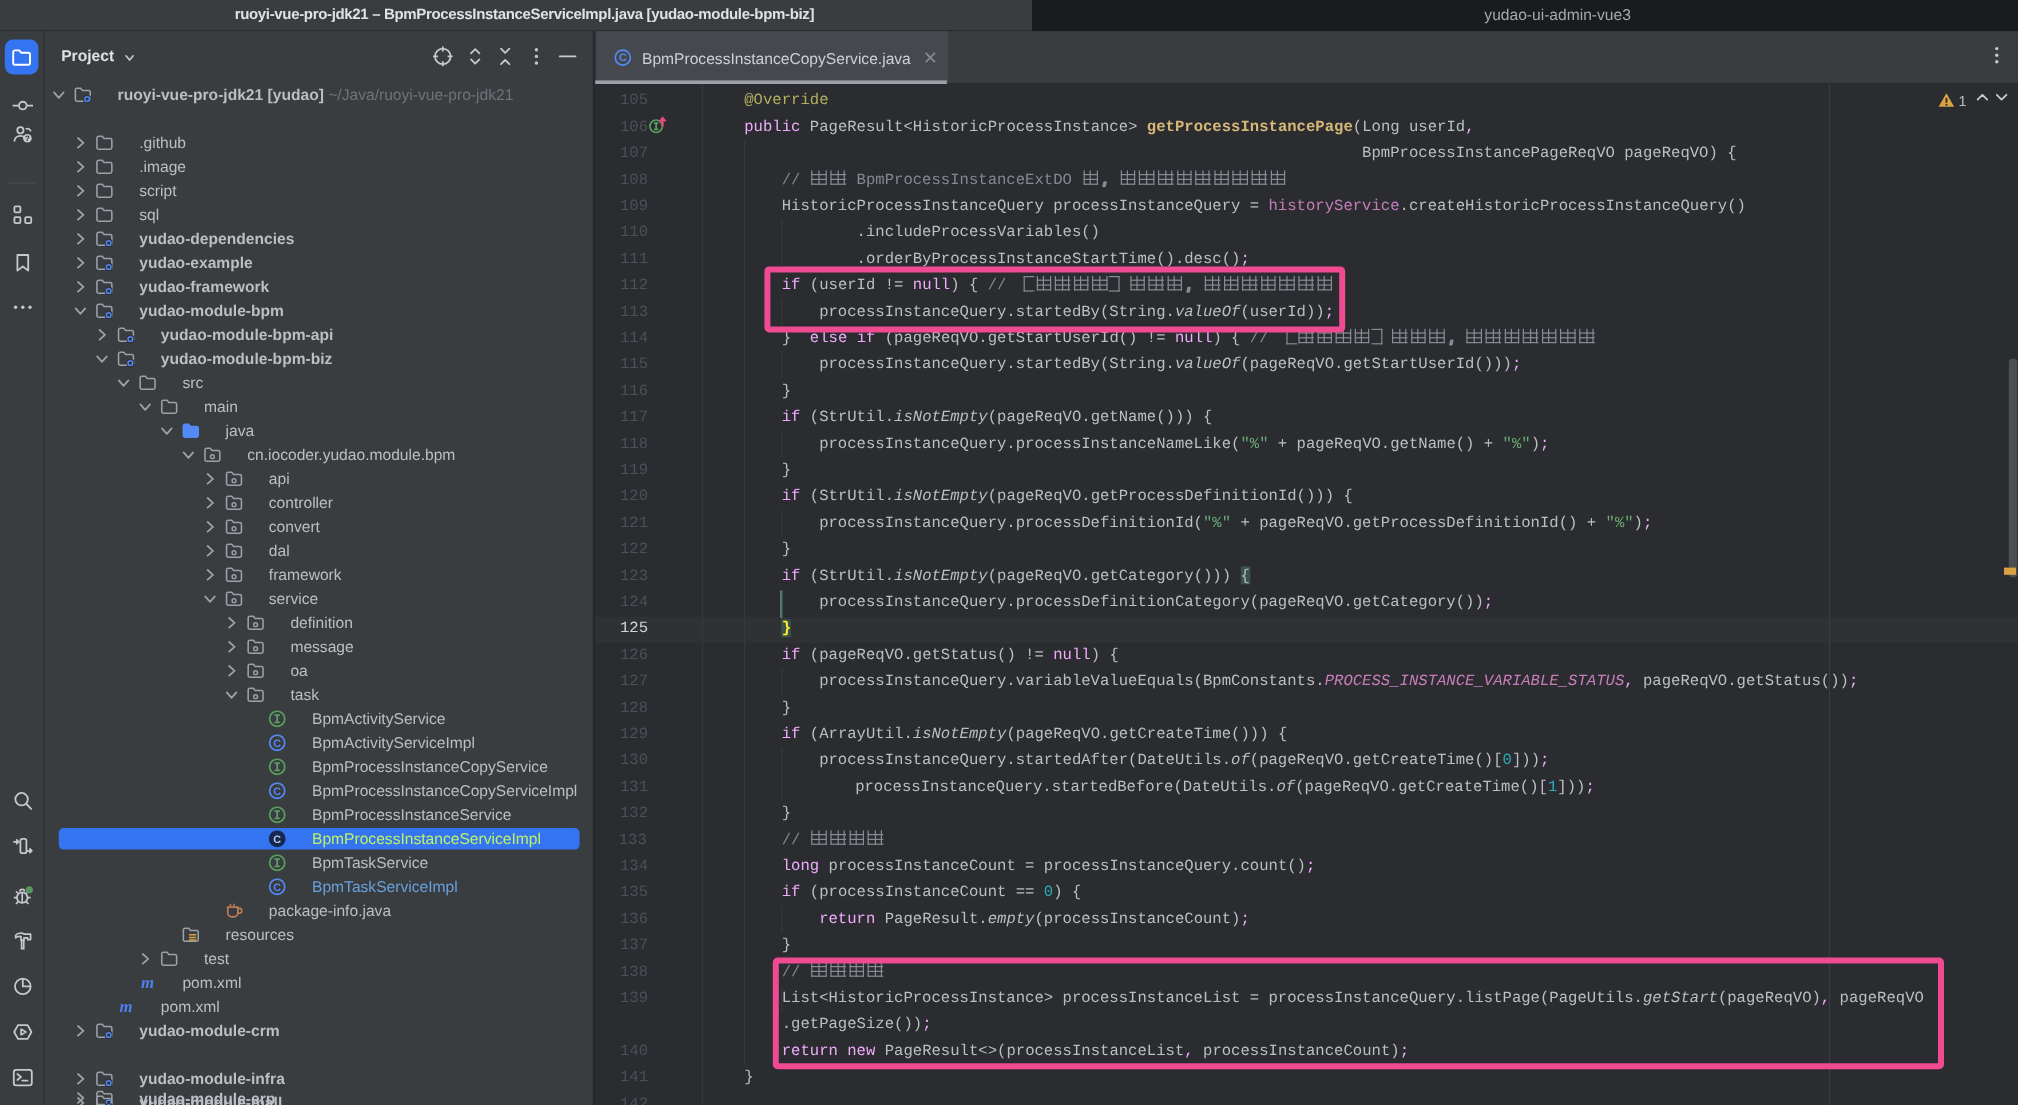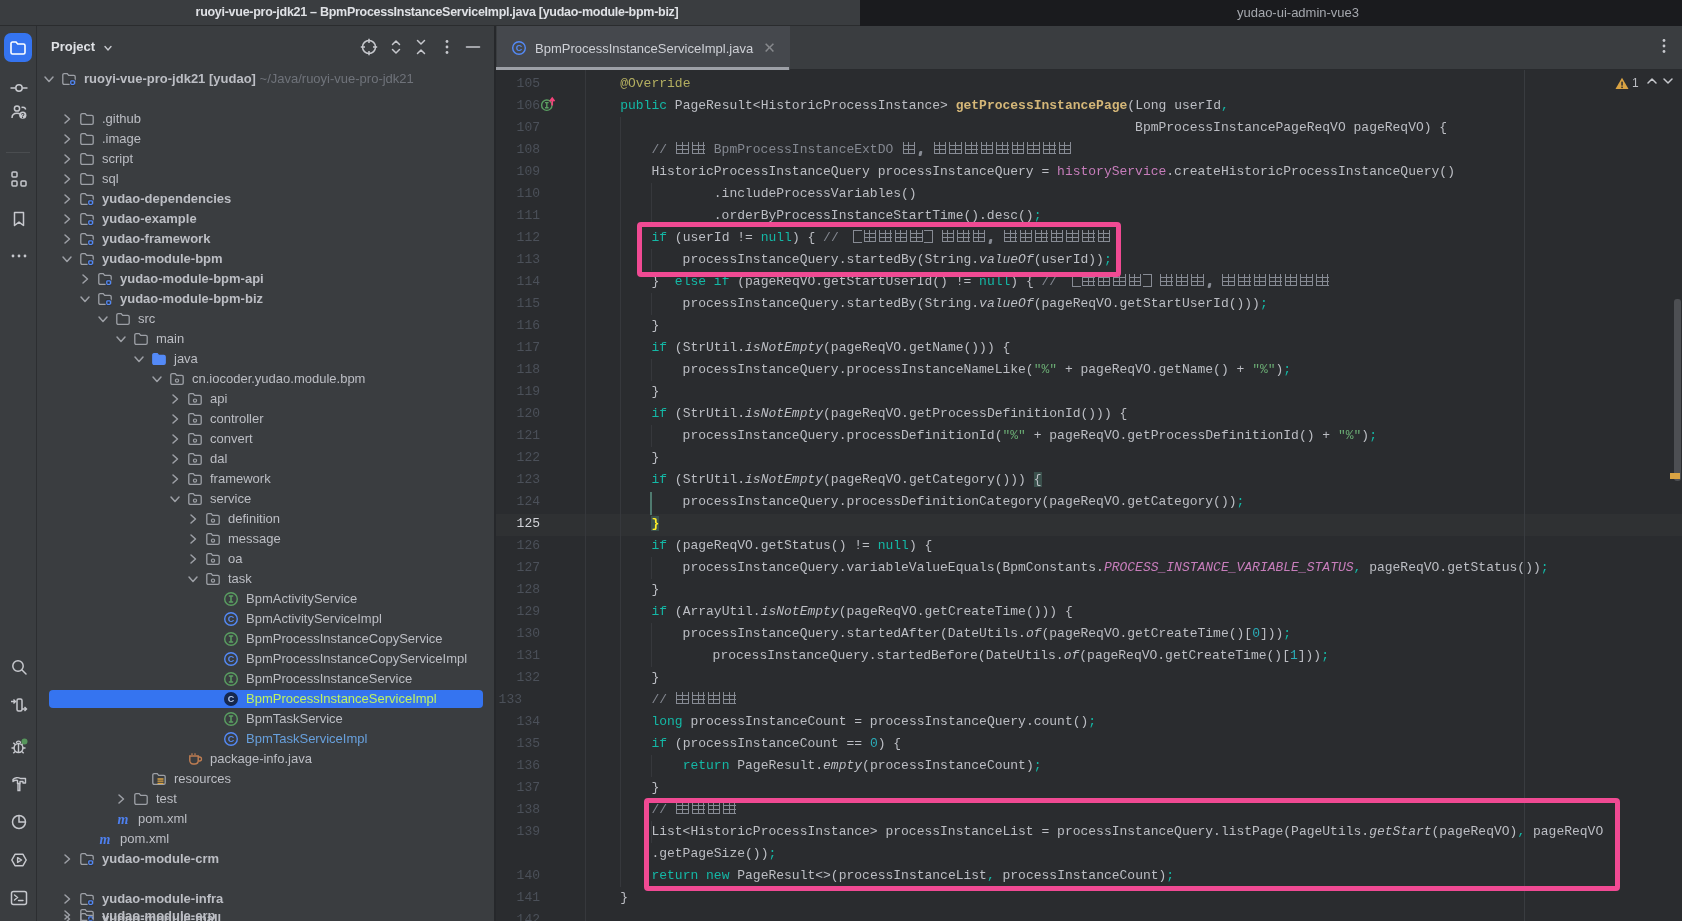--- a/index.html
+++ b/index.html
@@ -15,37 +15,37 @@
 
 #ppanel{position:absolute;left:37px;top:26px;width:459px;height:895px;background:#3a3d40;border-right:2px solid #26282b}
 #phead{position:absolute;left:0;top:0;width:458px;height:42px}
 .ptitle{position:absolute;left:14px;top:13px;color:#dfe1e5;font-size:13px;font-weight:700}
 .hic{position:absolute;top:9px;width:24px;height:24px;display:flex;align-items:center;justify-content:center}
 #ptree{position:absolute;left:0;top:42px;width:458px;height:853px;overflow:hidden}
 .trow{position:absolute;left:0;width:458px;height:20px;display:flex;align-items:center;font-size:13px;color:#bcbec4;white-space:pre;z-index:0}
 .trow .sp{flex:0 0 auto}
 .chev{flex:0 0 16px;height:16px;display:flex;align-items:center;justify-content:center}
 .tico{flex:0 0 16px;height:16px;margin-left:4px;display:flex;align-items:center;justify-content:center}
-.tlab{margin-left:7px}
+.tlab{margin-left:21px}
 .b{font-weight:700}
 .gray{color:#6f737a;font-weight:400}
 .sel{position:absolute;left:12px;top:1px;width:434px;height:18px;background:#3574f0;border-radius:4px;z-index:-1}
 .bluef{color:#68a0dc}
 
 #editor{position:absolute;left:496px;top:26px;width:1186px;height:895px;background:#2a2c2f}
 #tabstrip{position:absolute;left:0;top:0;width:1186px;height:44px;background:#3a3d40;border-bottom:1px solid #292b2e}
 #tab1{position:absolute;left:1px;top:0;width:293px;height:44px;background:#45484d;display:flex;align-items:center}
 #tabunder{position:absolute;left:0;top:41px;width:293px;height:3px;background:#9da0a7}
 #tab1 .tname{color:#ced0d6;font-size:13px;margin-left:8px}
 #tab1 .tclose{color:#87898d;font-size:15px;margin-left:10px}
 .caretrow{position:absolute;left:0;top:488px;width:1186px;height:22px;background:#2f3133}
 .lnum{position:absolute;left:0;width:43px;text-align:right;font-family:"Liberation Mono",monospace;font-size:13px;line-height:22px;color:#4b5059}
 .lnum.cur{color:#d0d2d7}
 .crow{position:absolute;left:92px;white-space:pre;font-family:"Liberation Mono",monospace;font-size:13px;line-height:22px;color:#bcbec4}
-.kw{color:#14b8a6}.ann{color:#b3ae60}.mth{color:#d5b778;font-weight:700}.fld{color:#c77dbb}
+.kw{color:#f0abfc}.ann{color:#b3ae60}.mth{color:#d5b778;font-weight:700}.fld{color:#c77dbb}
 .cst{color:#c77dbb;font-style:italic}.stc{font-style:italic}.str{color:#6aab73}.num{color:#2aacb8}
 .cmt{color:#848891}
 .cj{display:inline-block;width:12.6px;height:12px;margin:0 1.5px;vertical-align:-1px;
 background:
  linear-gradient(#878b94,#878b94) 50% 0/1.3px 100% no-repeat,
  linear-gradient(#878b94,#878b94) 0 3px/100% 1.3px no-repeat,
  linear-gradient(#878b94,#878b94) 0 7px/100% 1.3px no-repeat,
  linear-gradient(#878b94,#878b94) 0 100%/100% 1.3px no-repeat,
  linear-gradient(#878b94,#878b94) 0 0/1.3px 100% no-repeat,
  linear-gradient(#878b94,#878b94) 100% 0/1.3px 100% no-repeat}
@@ -421,21 +421,21 @@
 <div id="editor">
 <div class="caretrow" style="top:488px;height:22px"></div>
 <div id="tabstrip"></div>
 <div id="tab1">
         <span style="margin-left:14px;display:flex">
           <svg width="16" height="16" viewBox="0 0 16 16" fill="none">
             <circle cx="8" cy="8" r="6.3" stroke="#548af7" stroke-width="1.4" fill="none"></circle>
             <text x="8" y="11.2" font-family="Liberation Sans" font-size="9" font-weight="bold" fill="#548af7" text-anchor="middle">C</text>
           </svg>
         </span>
-        <span class="tname">BpmProcessInstanceServiceImpl.java</span>
+        <span class="tname">BpmProcessInstanceCopyService.java</span>
         <span class="tclose">✕</span>
       </div>
 <div id="tabunder"></div>
 <div style="position:absolute;left:1158px;top:10px"><svg width="20" height="20" viewBox="0 0 20 20" fill="none">
           <circle cx="10" cy="4.5" r="1.4" fill="#c6c8cd"></circle>
           <circle cx="10" cy="10" r="1.4" fill="#c6c8cd"></circle>
           <circle cx="10" cy="15.5" r="1.4" fill="#c6c8cd"></circle>
         </svg></div>
 </div>
 <div class="abs" style="left:585px;top:70px;width:1px;height:851px;background:#36383c"></div>
@@ -472,21 +472,21 @@
     <div class="lnum" style="left:497px;top:469px">123</div>
     <div class="lnum" style="left:497px;top:491px">124</div>
     <div class="lnum cur" style="left:497px;top:513px">125</div>
     <div class="lnum" style="left:497px;top:535px">126</div>
     <div class="lnum" style="left:497px;top:557px">127</div>
     <div class="lnum" style="left:497px;top:579px">128</div>
     <div class="lnum" style="left:497px;top:601px">129</div>
     <div class="lnum" style="left:497px;top:623px">130</div>
     <div class="lnum" style="left:497px;top:645px">131</div>
     <div class="lnum" style="left:497px;top:667px">132</div>
-    <div class="lnum" style="left:479px;top:689px">133</div>
+    <div class="lnum" style="left:496px;top:689px">133</div>
     <div class="lnum" style="left:497px;top:711px">134</div>
     <div class="lnum" style="left:497px;top:733px">135</div>
     <div class="lnum" style="left:497px;top:755px">136</div>
     <div class="lnum" style="left:497px;top:777px">137</div>
     <div class="lnum" style="left:497px;top:799px">138</div>
     <div class="lnum" style="left:497px;top:821px">139</div>
     <div class="lnum" style="left:497px;top:865px">140</div>
     <div class="lnum" style="left:497px;top:887px">141</div>
     <div class="lnum" style="left:497px;top:909px">142</div>
 <div class="abs" style="left:540px;top:96px"><svg width="16" height="16" viewBox="0 0 16 16" fill="none">

